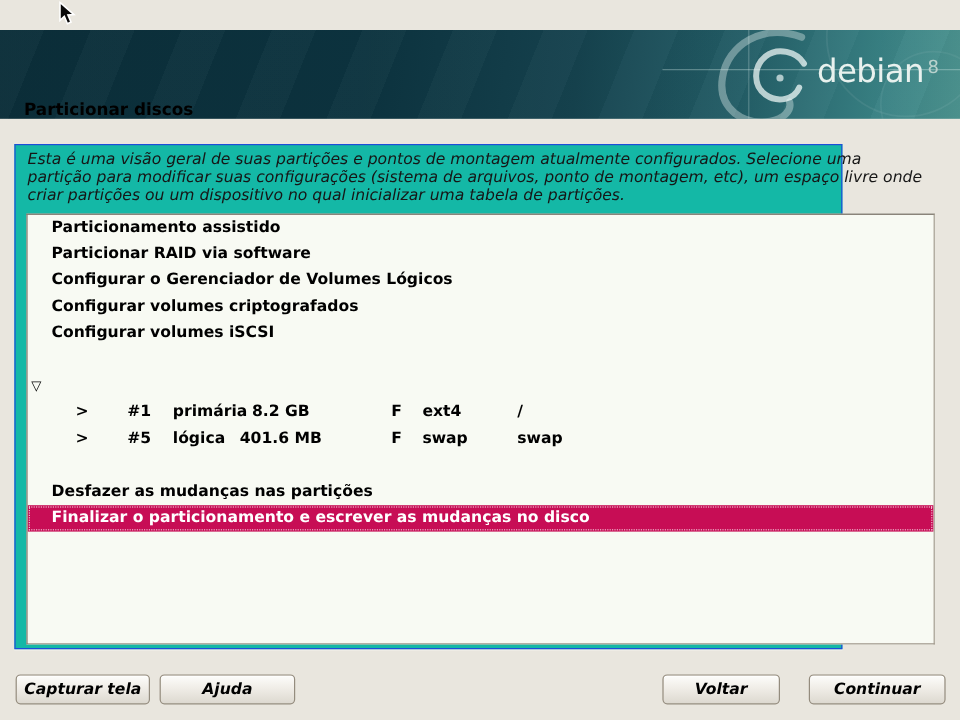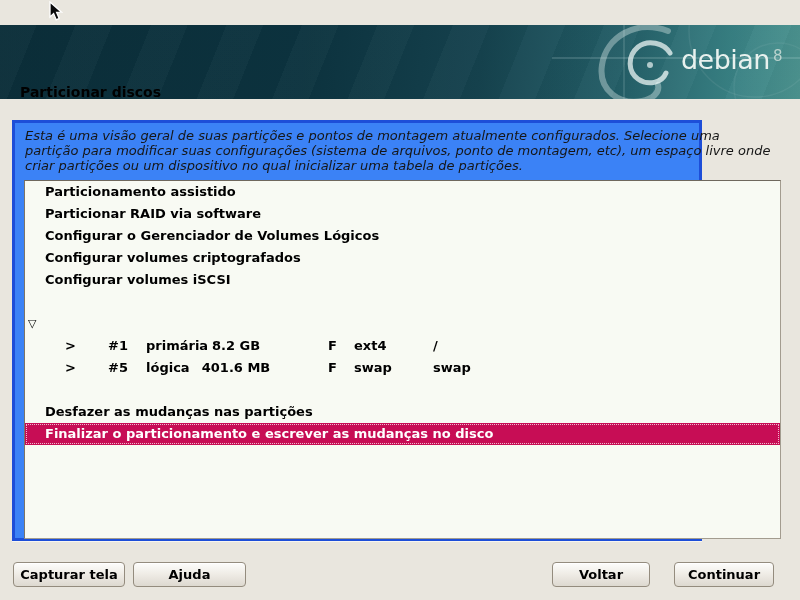--- a/index.html
+++ b/index.html
@@ -26,21 +26,21 @@
     color:#e8f1ee; font-size:27px; line-height:30px; letter-spacing:-0.5px;
   }
   .brand .ver { font-size:15px; color:#b9d2cd; vertical-align:top; margin-left:3px; line-height:22px;}
   
   .cursor { position:absolute; left:49px; top:1px; z-index:50; }
   
   .title { position:absolute; left:20px; top:84px; font-size:14px; font-weight:bold; }
   
   .frame {
     position:absolute; left:12px; top:120px; width:690px; height:421px;
-    border:3px solid #1d4ed8; background:#3b82f6;
+    border:1px solid #1d4ed8; background:#14b8a6;
     box-shadow:0 1px 0 #f8f6f0;
   }
   .desc {
     position:absolute; left:10px; top:5px; width:752px;
     font-style:italic; font-size:13px; line-height:15px; color:#161616;
   }
   
   .listbox {
     position:absolute; left:9px; top:57px; width:757px; height:359px;
     background:#f8faf3;
@@ -66,25 +66,26 @@
   .c-fs    { position:absolute; left:329px; }
   .c-mount { position:absolute; left:408px; }
   
   .btn {
     position:absolute; height:25px; top:562px;
     border:1px solid #948c7e; border-radius:4px;
     background:linear-gradient(#fdfdfb,#f0ede7 45%,#ddd9d0);
     font-family:inherit; font-size:13px; font-weight:bold; color:#000;
     line-height:22px; text-align:center;
     box-shadow:inset 0 1px 0 rgba(255,255,255,0.85);
+    font-style:italic;
   }
   .btn-screenshot { left:13px;  width:112px; }
   .btn-help       { left:133px; width:113px; }
   .btn-back       { left:521px; width:98px;margin-left:31px; }
-  .btn-continue   { left:674px; width:100px; }
+  .btn-continue   { left:674px; width:114px; }
 </style>
 </head>
 <body>
 
 <div class="screen">
 
   <div class="banner">
     <svg width="800" height="74" viewBox="0 0 800 74">
       <circle cx="755" cy="6" r="66" fill="none" stroke="rgba(255,255,255,0.07)" stroke-width="1.5"></circle>
       <circle cx="778" cy="62" r="44" fill="none" stroke="rgba(255,255,255,0.06)" stroke-width="1.5"></circle>

